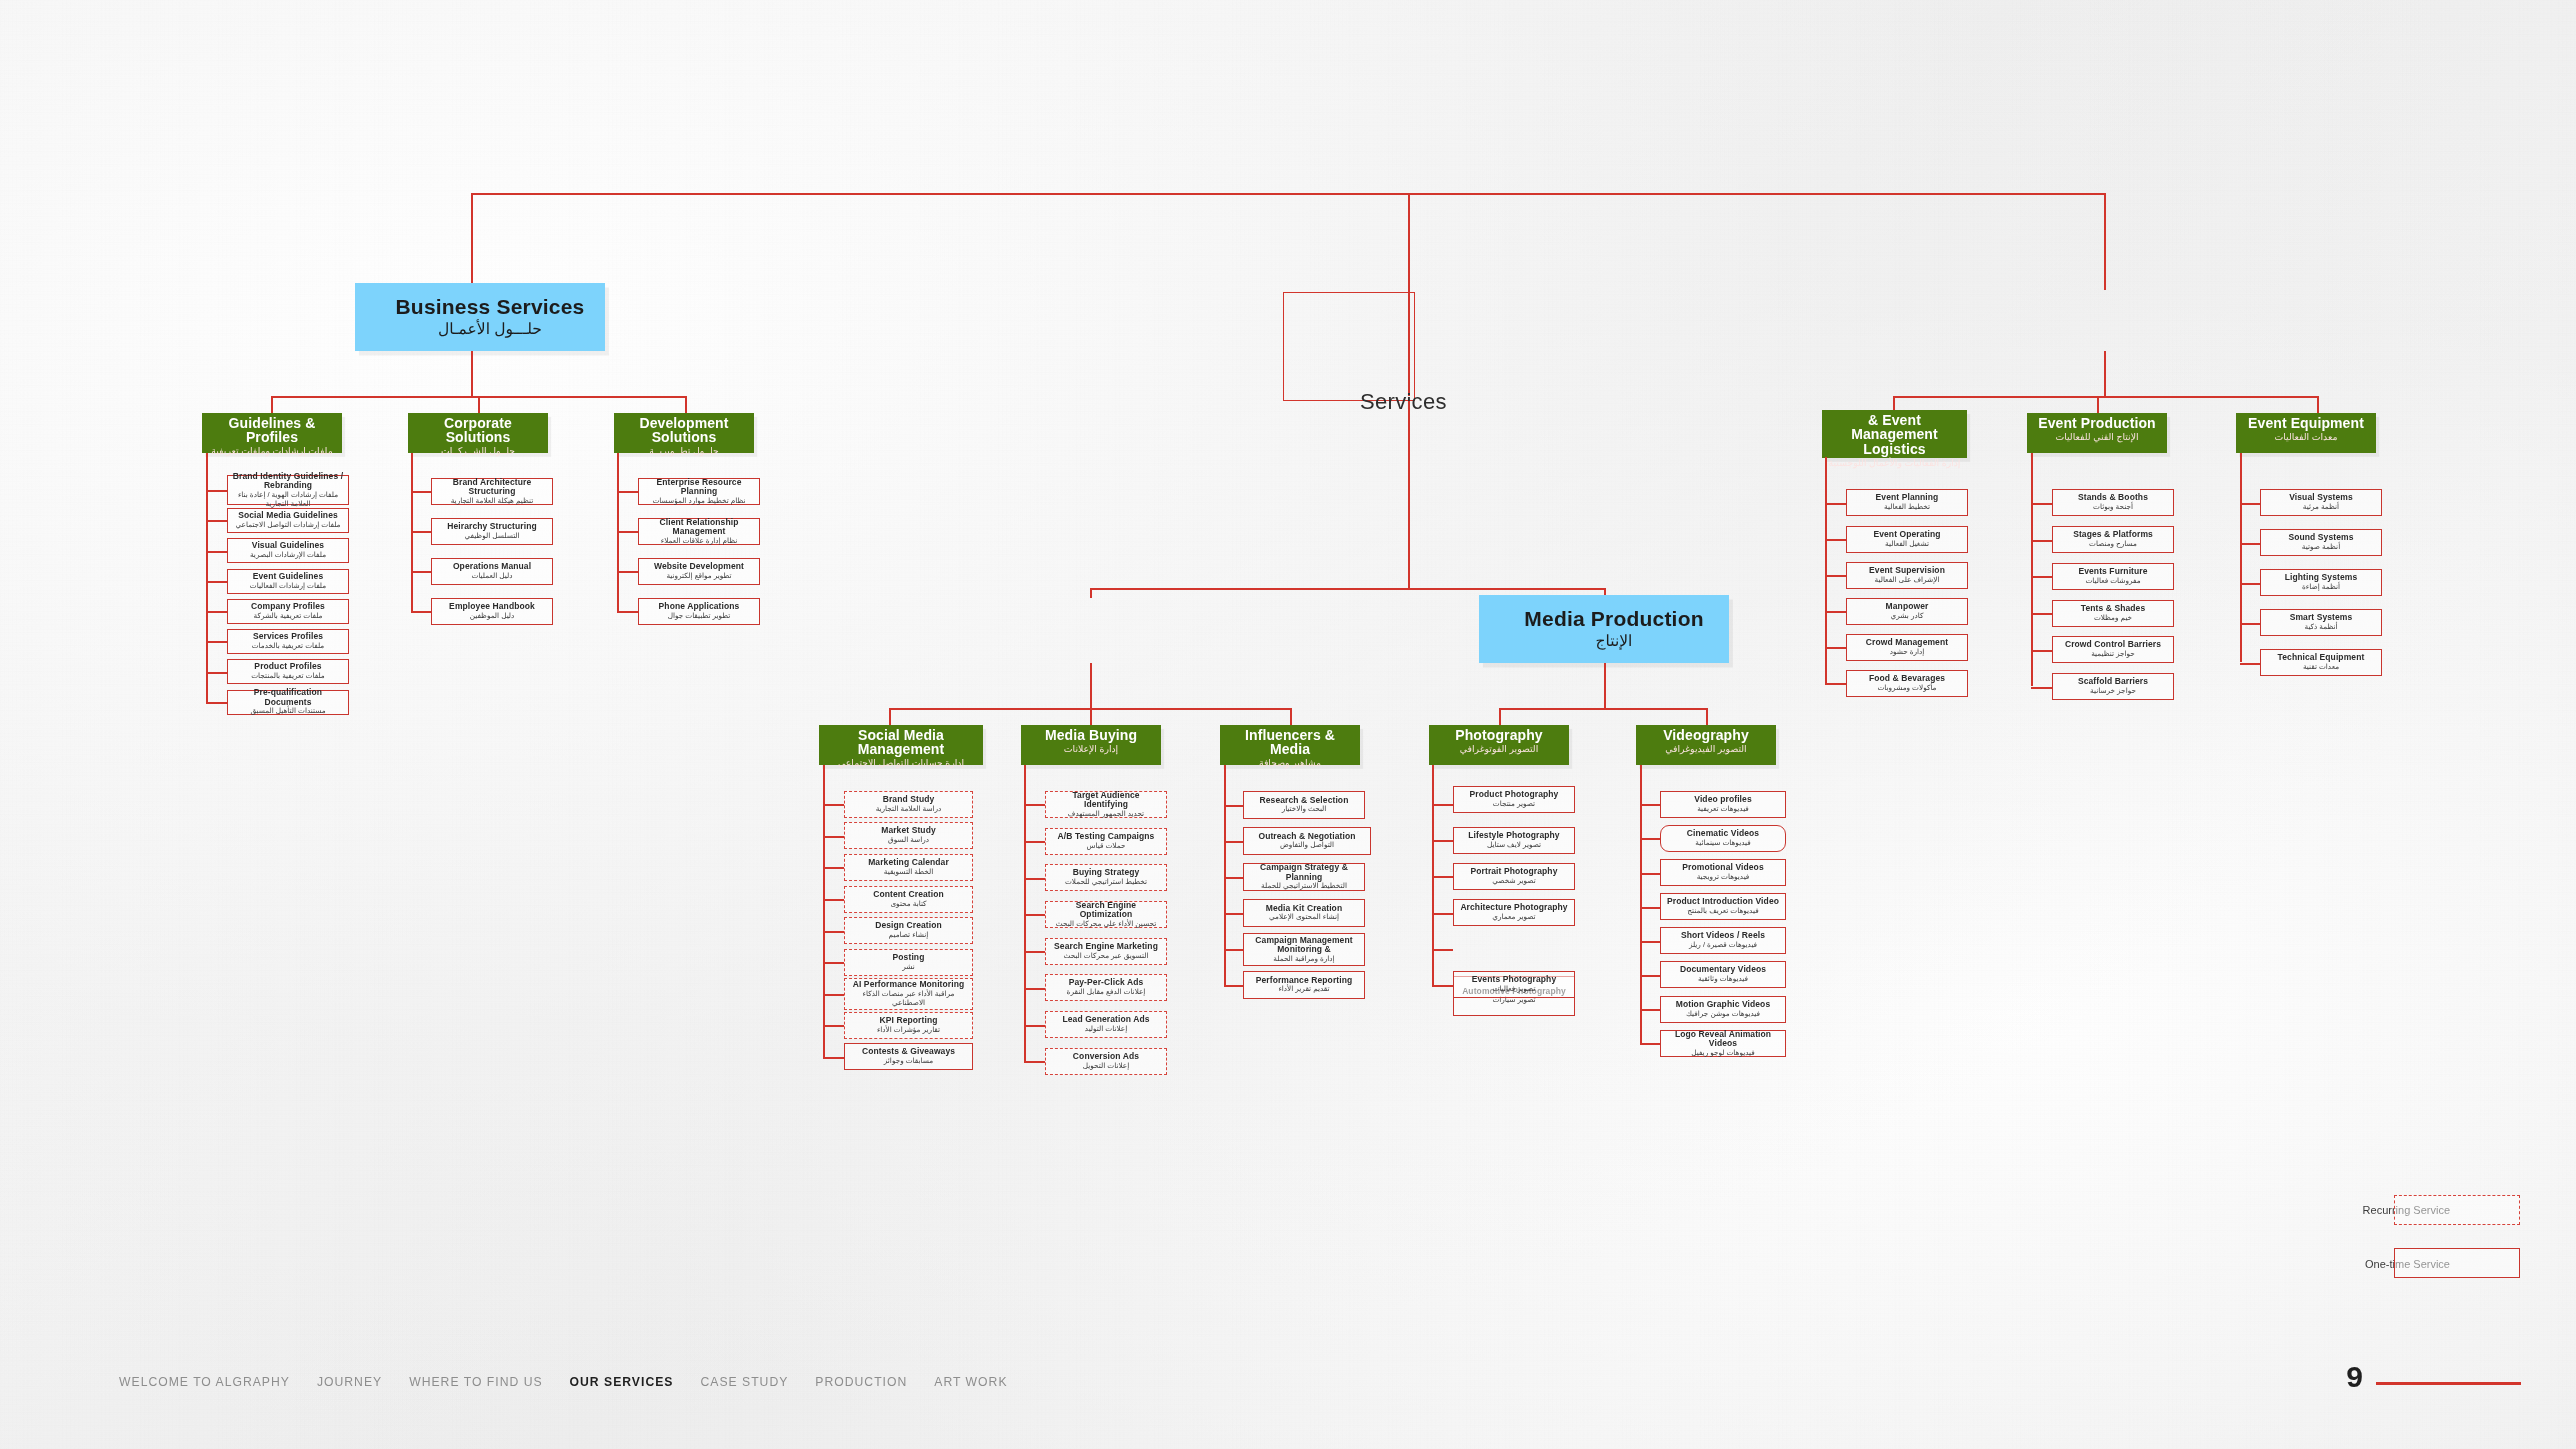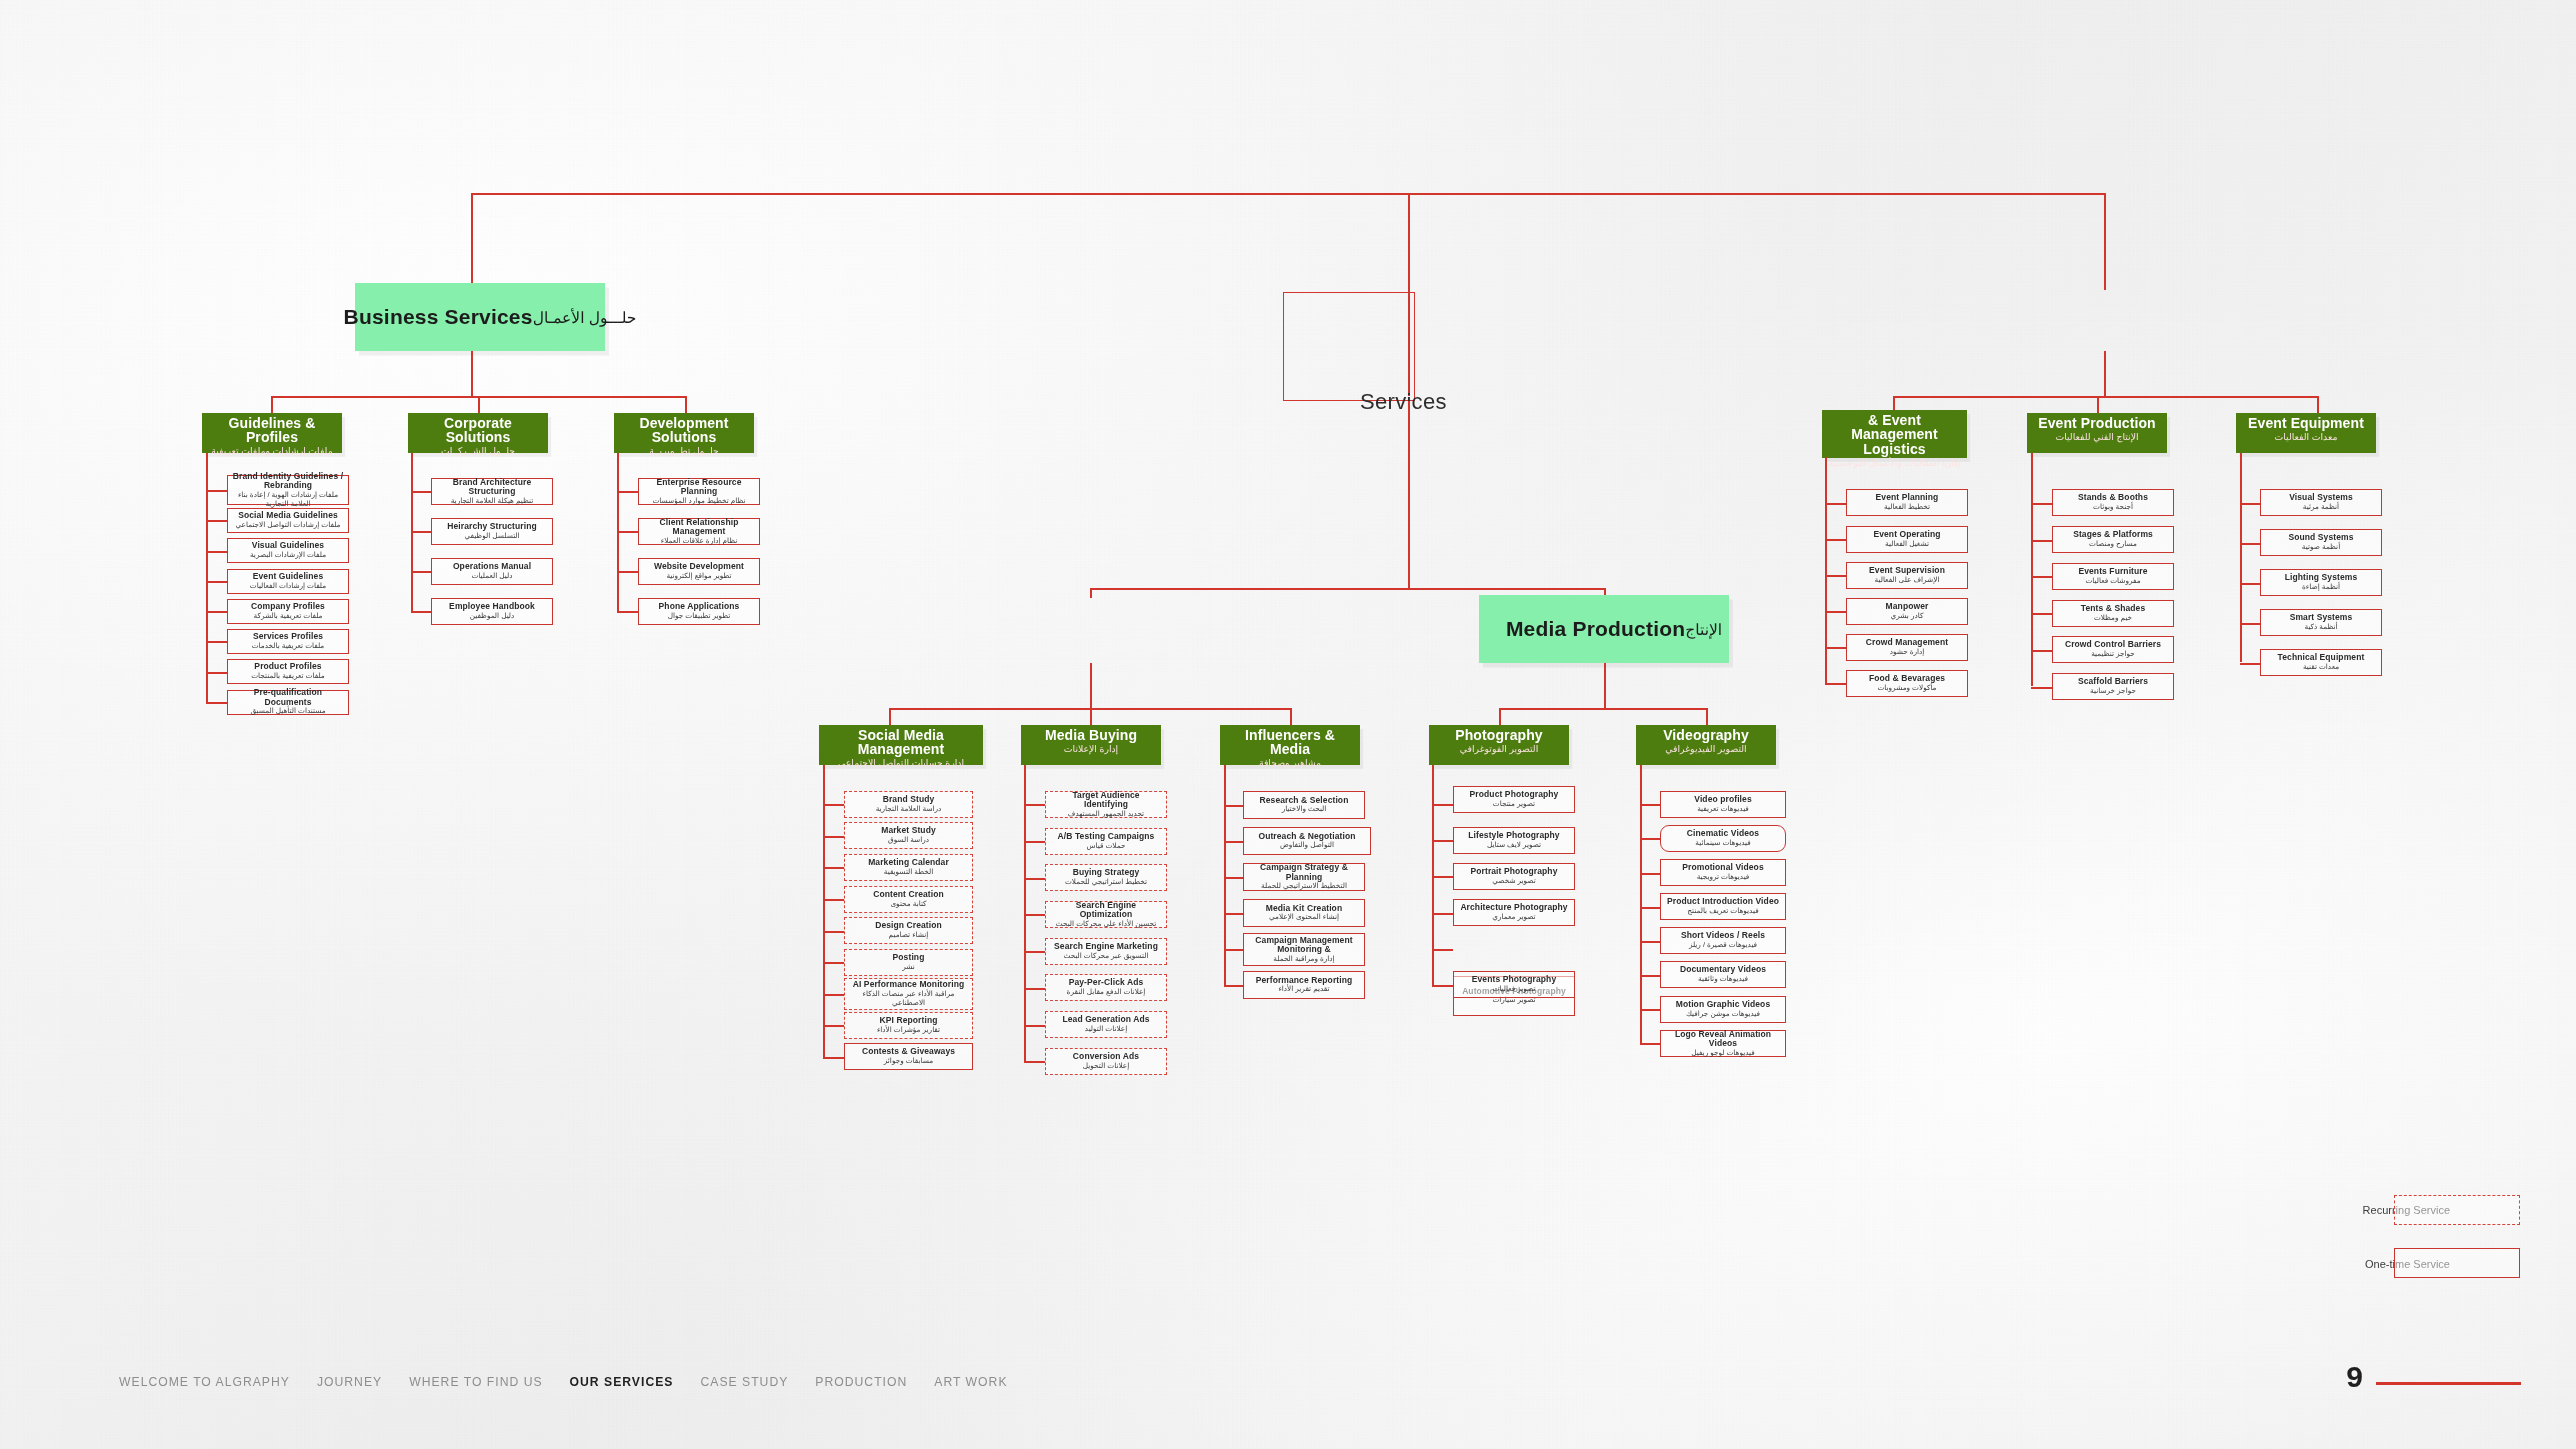--- a/index.html
+++ b/index.html
@@ -47,22 +47,23 @@
     font-size: 22px;
     color: #2e2e2e;
     font-weight: 400;
     letter-spacing: 0.3px;
     white-space: nowrap;
   }
 
   
   .l1-box {
     position: absolute;
-    background: #86efac;
+    background: #7dd3fc;
     display: flex;
+    flex-direction: column;
     align-items: center;
     justify-content: center;
     box-shadow: 3.9px 4.5px 0 rgba(0,0,0,0.055);
     padding-left: 20px;
   }
   .l1-en {
     color: #1c1c1c;
     font-size: 21px;
     font-weight: bold;
     letter-spacing: 0.2px;

